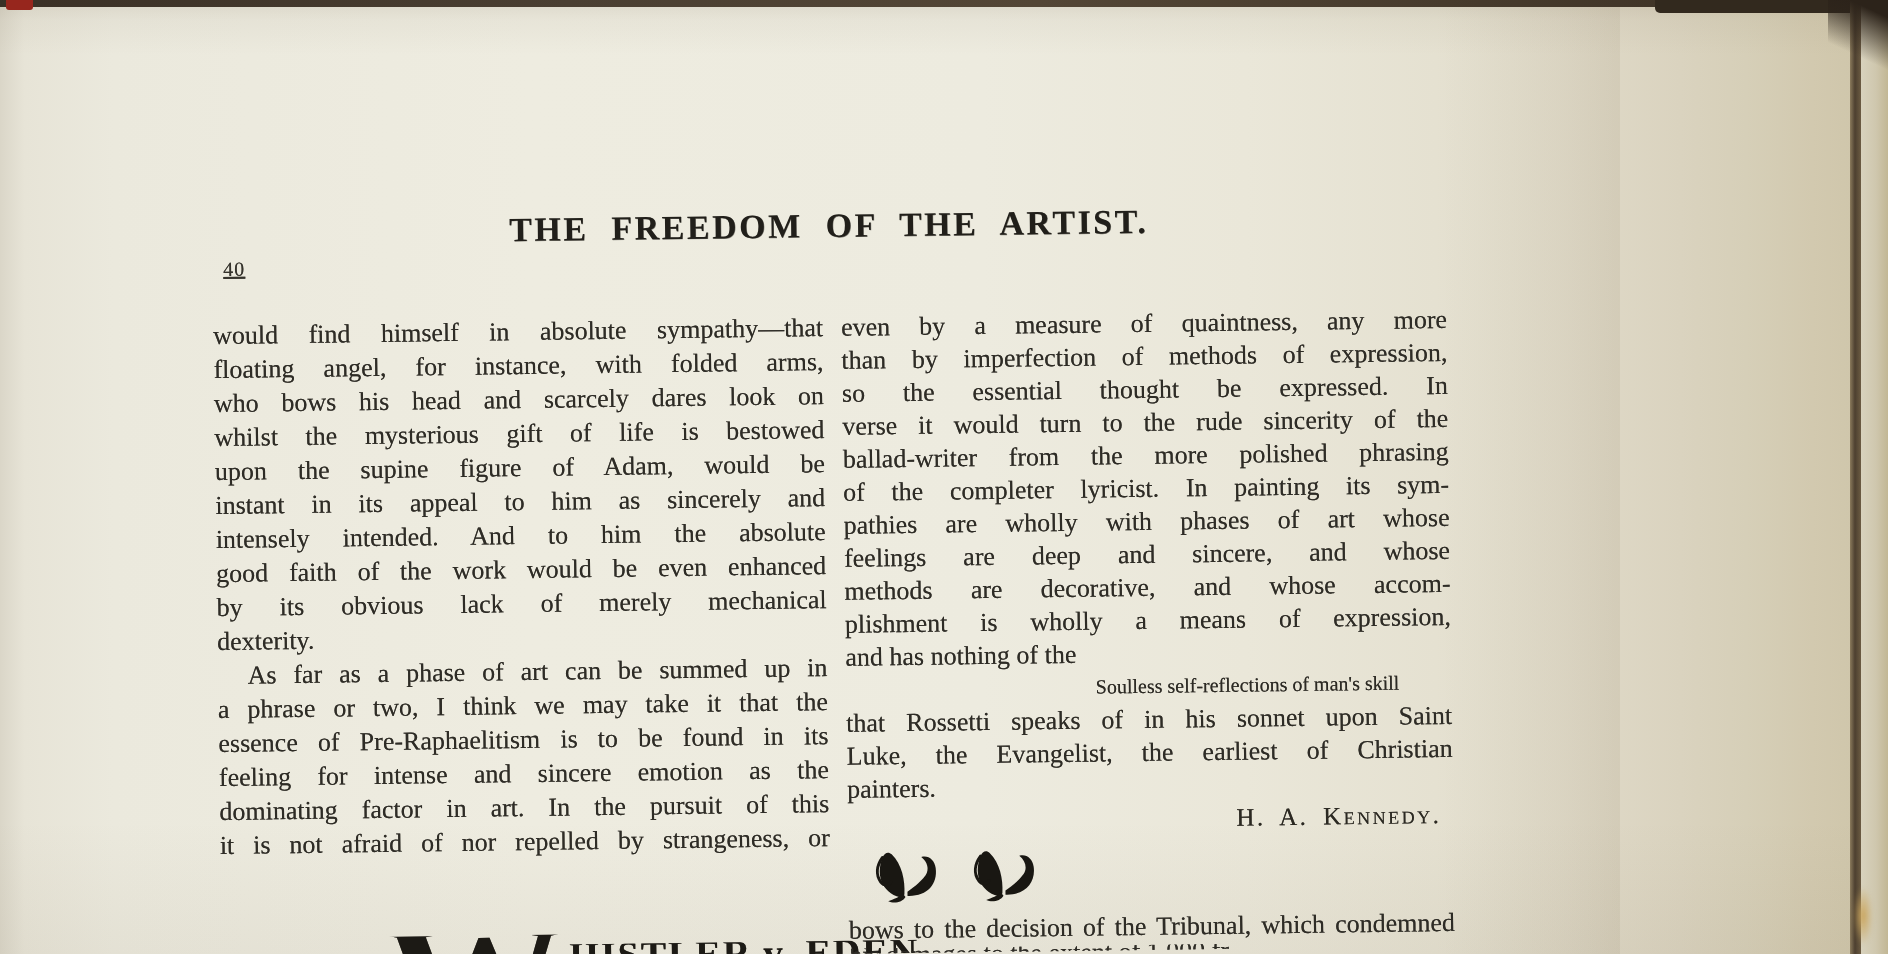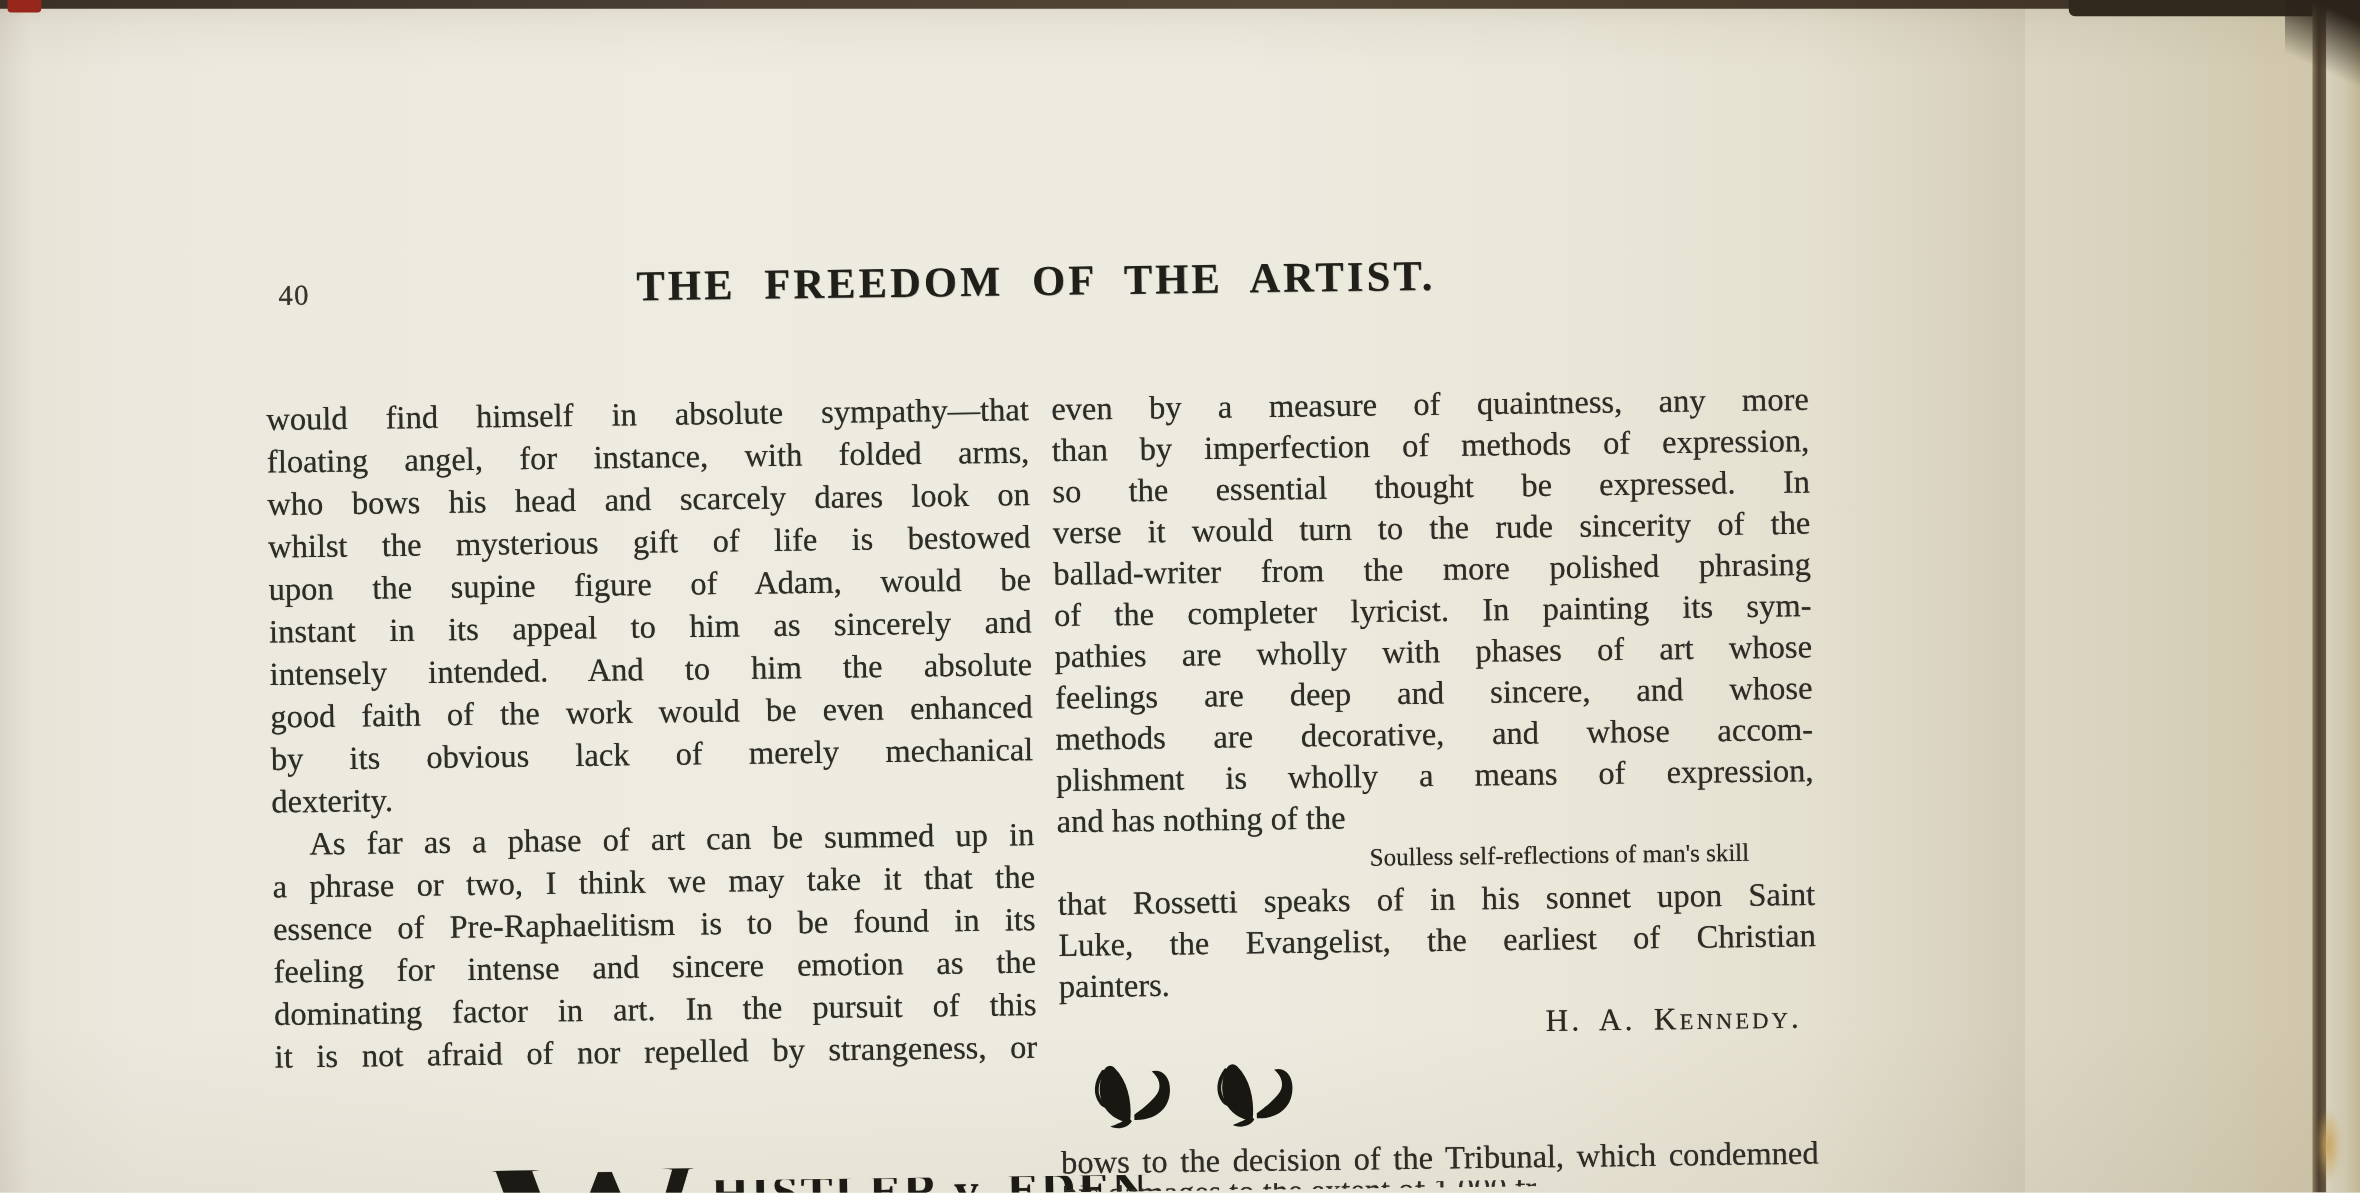--- a/index.html
+++ b/index.html
@@ -28,21 +28,21 @@
   .stain{position:absolute;left:1853px;top:886px;width:20px;height:60px;background:radial-gradient(ellipse at center,#c9a45b 0%,rgba(201,164,91,0) 70%);filter:blur(2px);}
   .gutter-shade{position:absolute;left:1440px;top:0;width:180px;height:954px;background:linear-gradient(90deg,rgba(120,104,74,0),rgba(120,104,74,.06) 70%,rgba(120,104,74,.10));}
 
   
   .content{
     position:absolute;left:215px;top:0;width:1234px;height:954px;
     transform:rotate(-0.75deg);
     color:#2e2c26;
     text-shadow:0 0 .6px rgba(45,42,36,.75);
   }
-  .folio{position:absolute;left:11px;top:216px;font-size:23px;letter-spacing:1px;color:#35332c;}
+  .folio{position:absolute;left:11px;top:250px;font-size:20px;letter-spacing:1px;color:#35332c;text-decoration:underline;}
   .title{
     position:absolute;left:0;right:0;top:207px;margin:0;text-align:center;
     font-size:34px;font-weight:700;letter-spacing:2.5px;word-spacing:12px;
     color:#211f1a;text-shadow:.4px .4px .6px rgba(30,28,22,.5);
   }
   .col{position:absolute;top:311px;font-size:26px;}
   .col-left{left:0;width:610px;line-height:34px;}
   .col-right{left:628px;width:606px;line-height:33px;}
   .tline{text-align:justify;}
   .tline.j{text-align-last:justify;}

